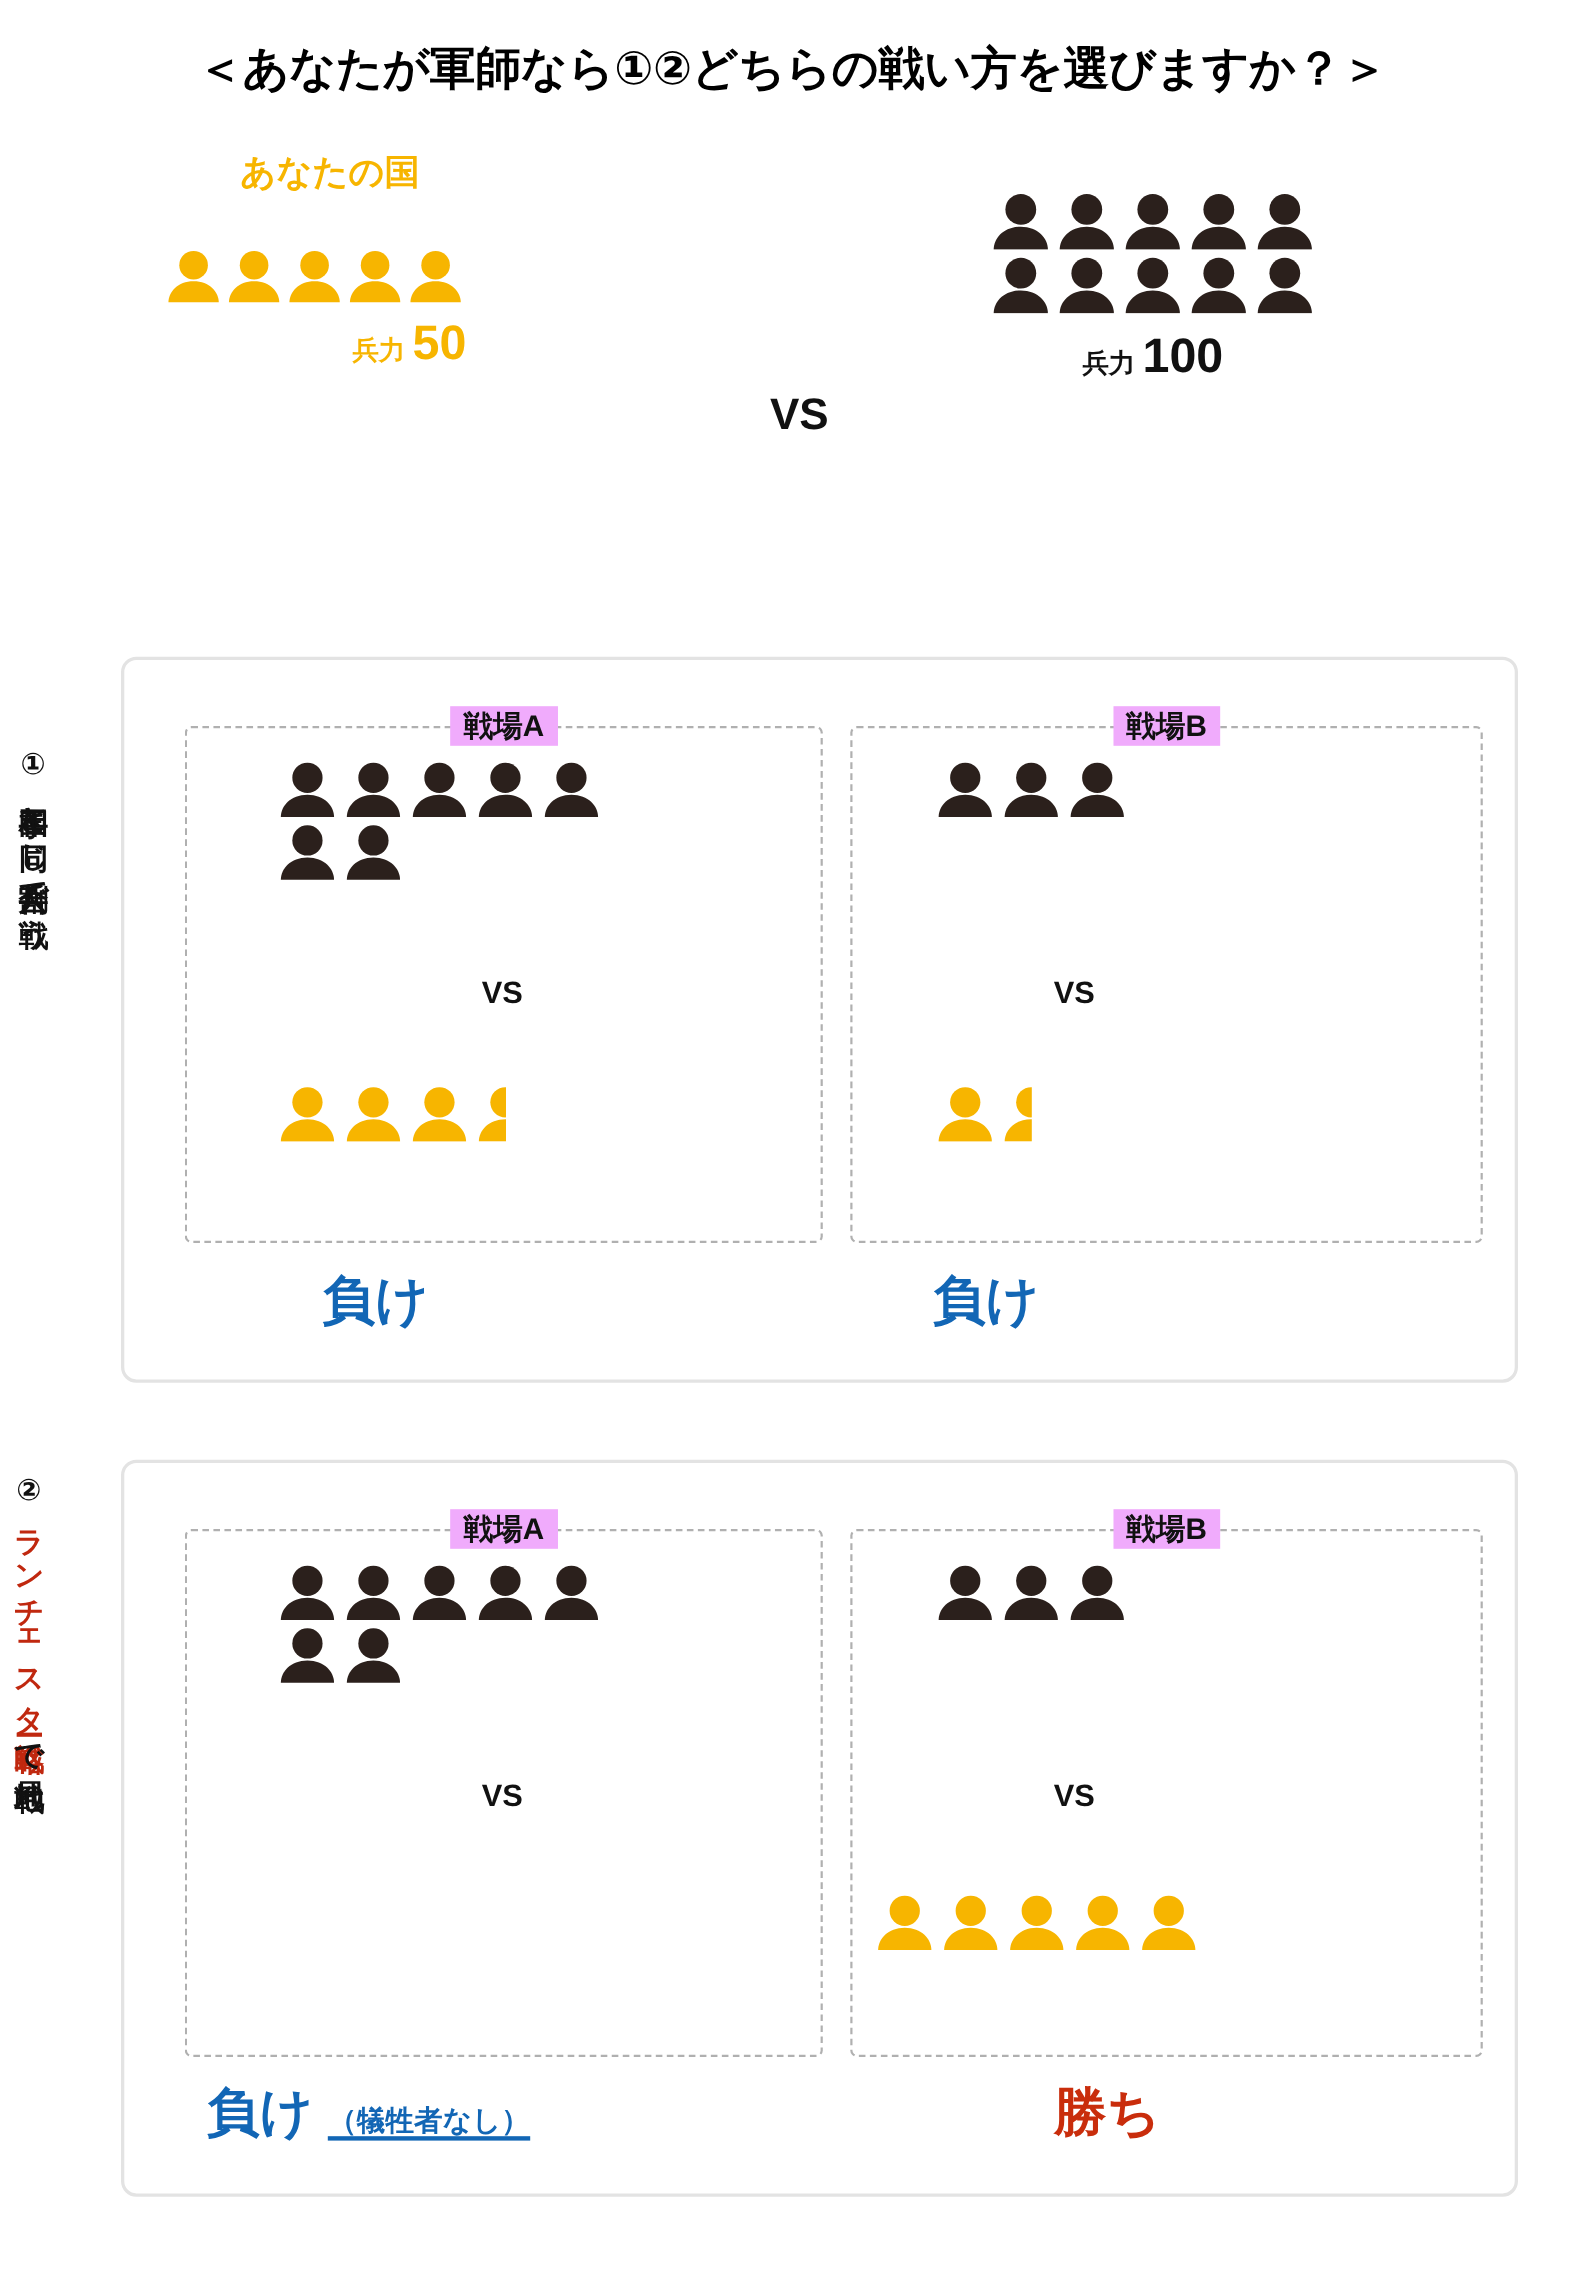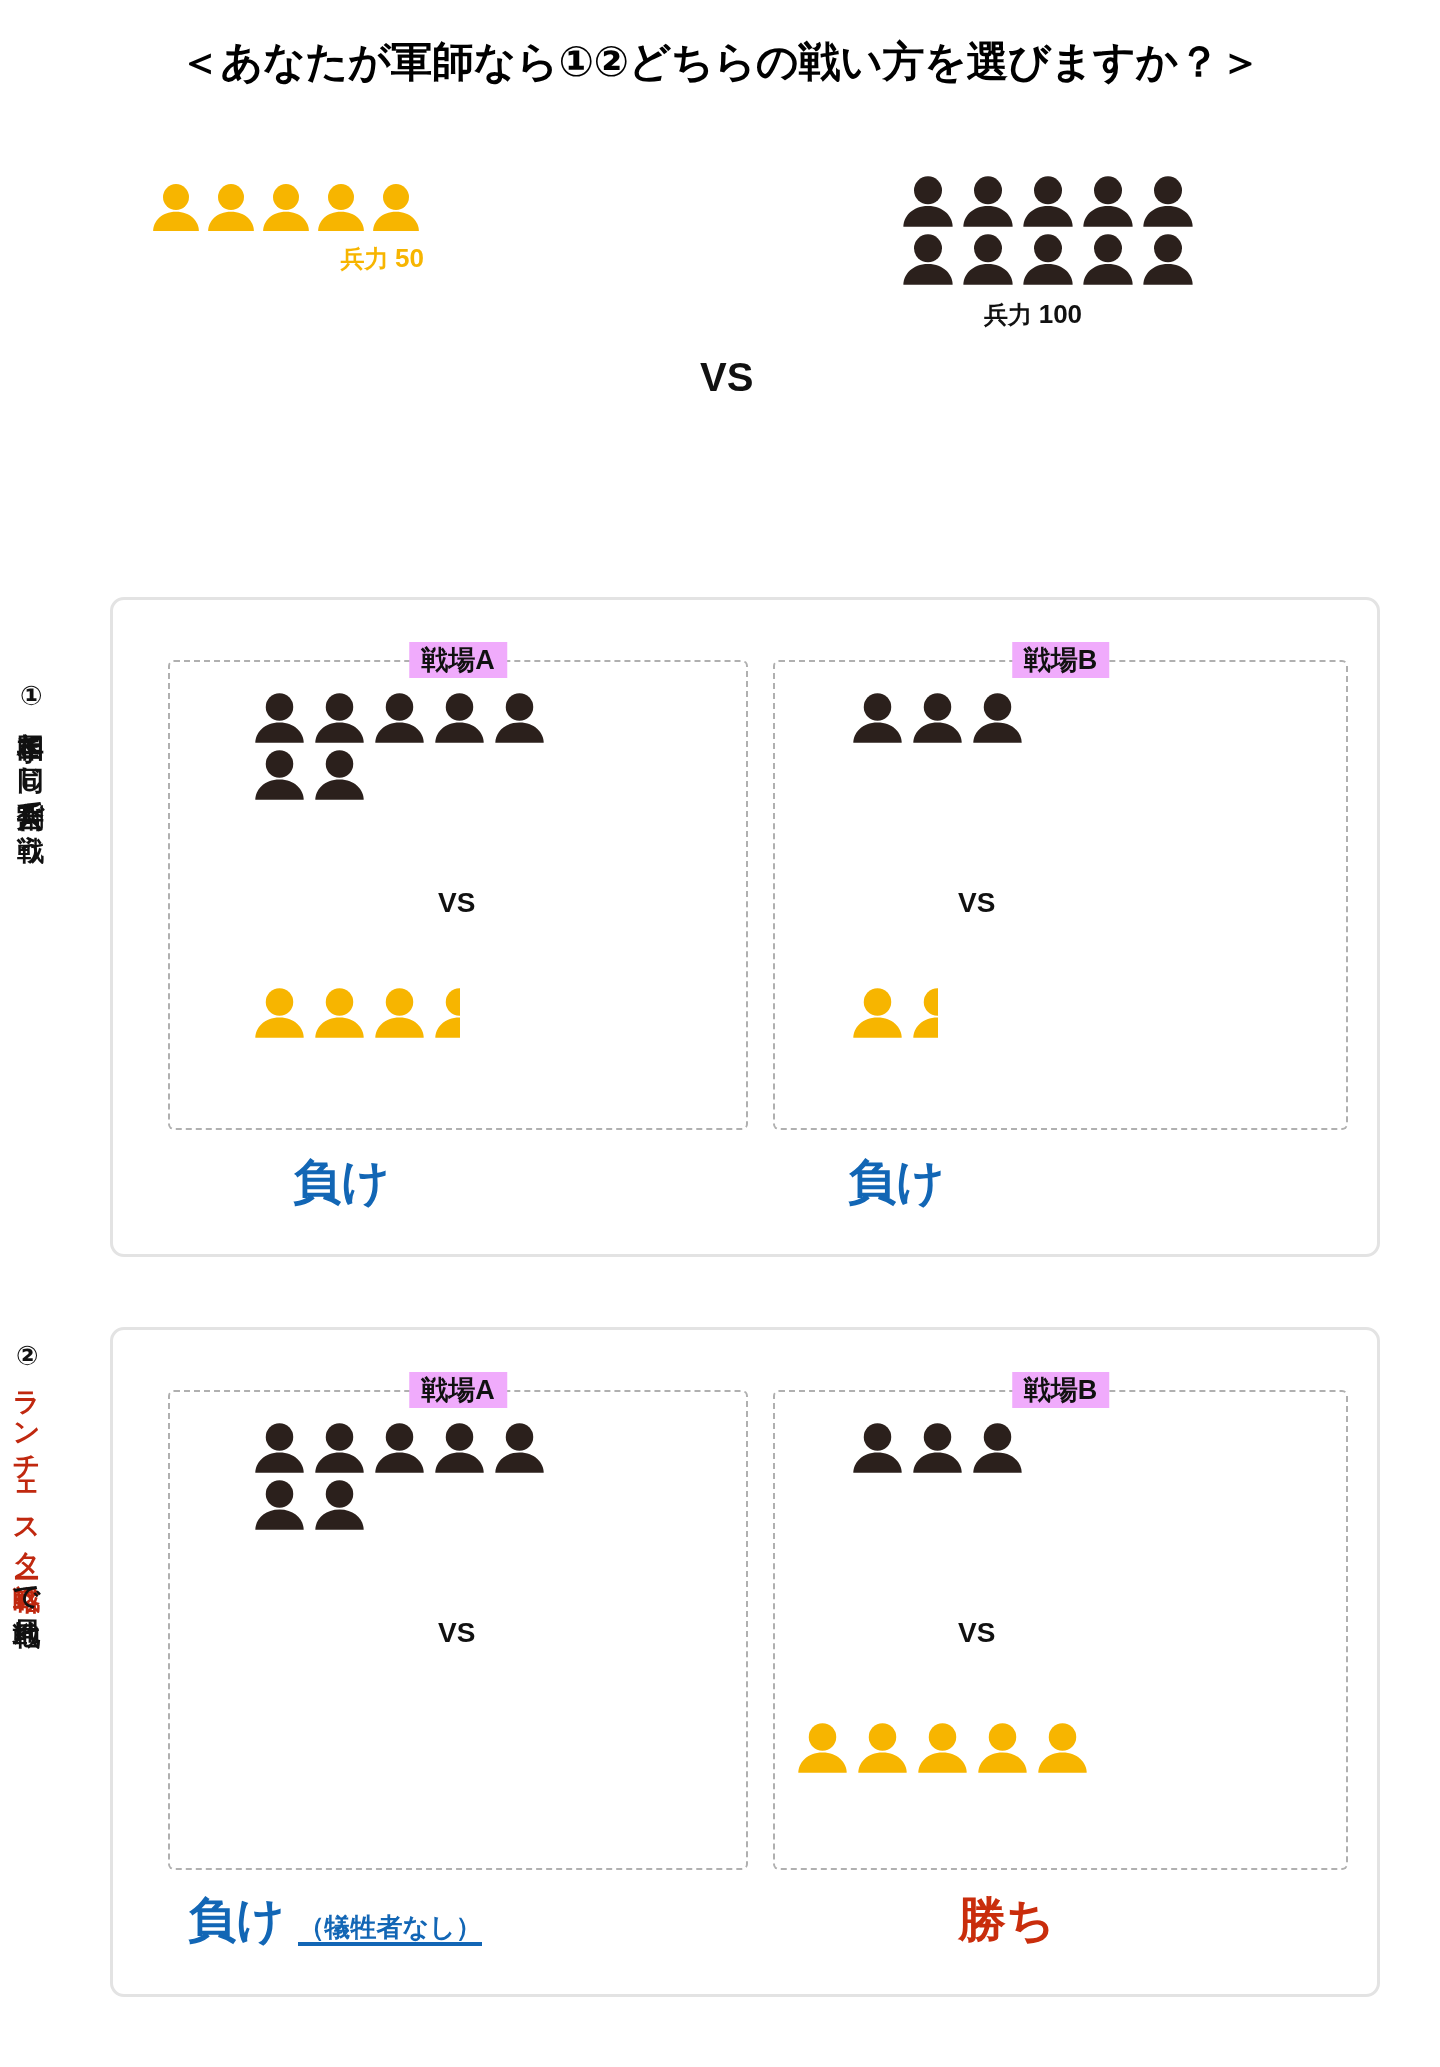--- a/index.html
+++ b/index.html
@@ -43,21 +43,21 @@
     font-weight: bold;
     color: #111111;
     letter-spacing: 0px;
   }
 
   .count-label {
     font-size: 24px;
     font-weight: bold;
     white-space: nowrap;
   }
-  .count-label .num { font-size: 26px; font-weight: bold; }
+  .count-label .num { font-size: 44px; font-weight: bold; }
   .count-you { color: #F7B500; }
   .count-foe { color: #111111; }
 
   
   .panel {
     position: absolute;
     border: 3px solid #E3E3E3;
     border-radius: 14px;
     background: #ffffff;
   }
@@ -117,20 +117,21 @@
   .person { display: block; }
 </style>
 </head>
 <body>
 
 <div class="page">
 
   <div class="title">＜あなたが軍師なら①②どちらの戦い方を選びますか？＞</div>
 
   <div class="army-block" style="left:150px; top:135px; width:300px;">
+    <div class="army-heading heading-you">あなたの国</div>
     <div class="fig-row" id="you-figs" style="margin-top:48px; justify-content:flex-start; gap:3px;">
         <div class="fig-row" style="gap: 3px;">
           <svg width="52" height="48" viewBox="0 0 100 92" class="person">
             <g>
               <circle cx="50" cy="27" r="25" fill="#F7B500"></circle>
               <path d="M50 55 C22 55 6 74 6 92 L94 92 C94 74 78 55 50 55 Z" fill="#F7B500"></path>
             </g>
           </svg>
           <svg width="52" height="48" viewBox="0 0 100 92" class="person">
             <g>

